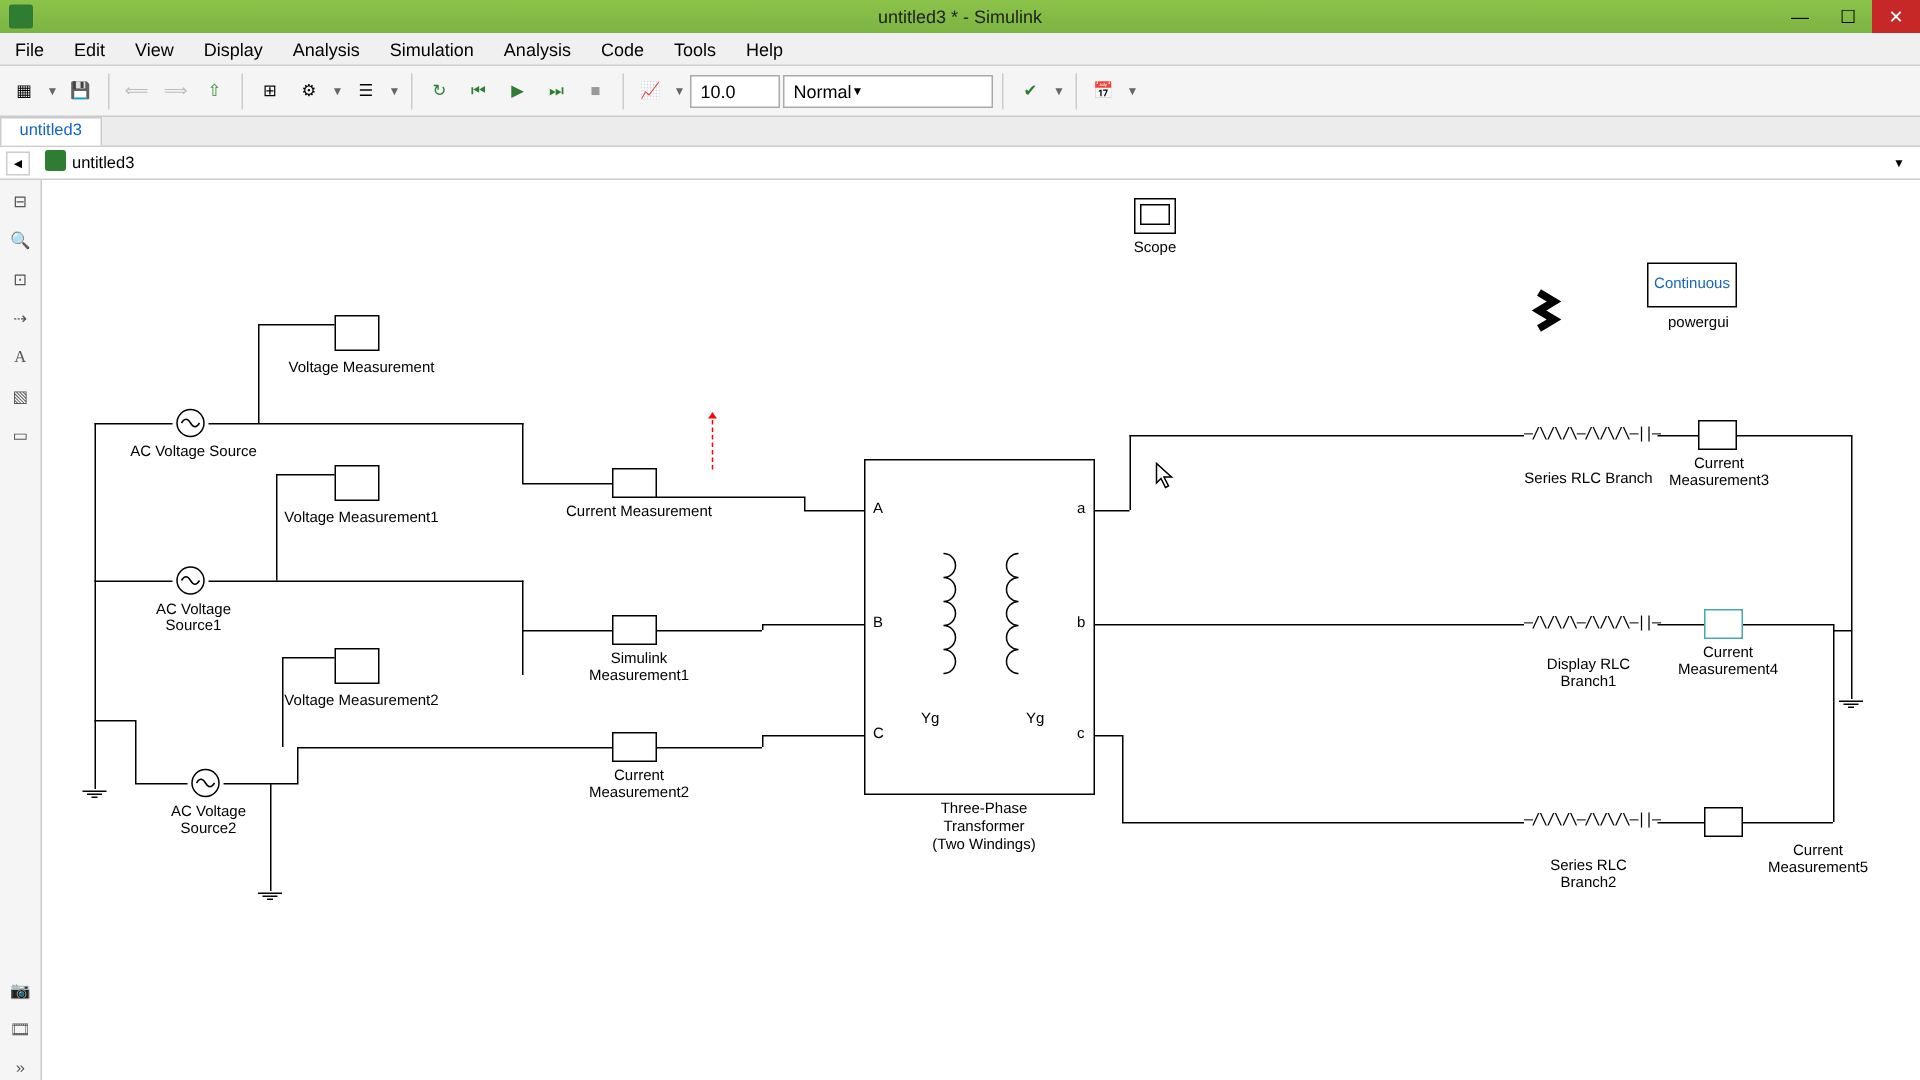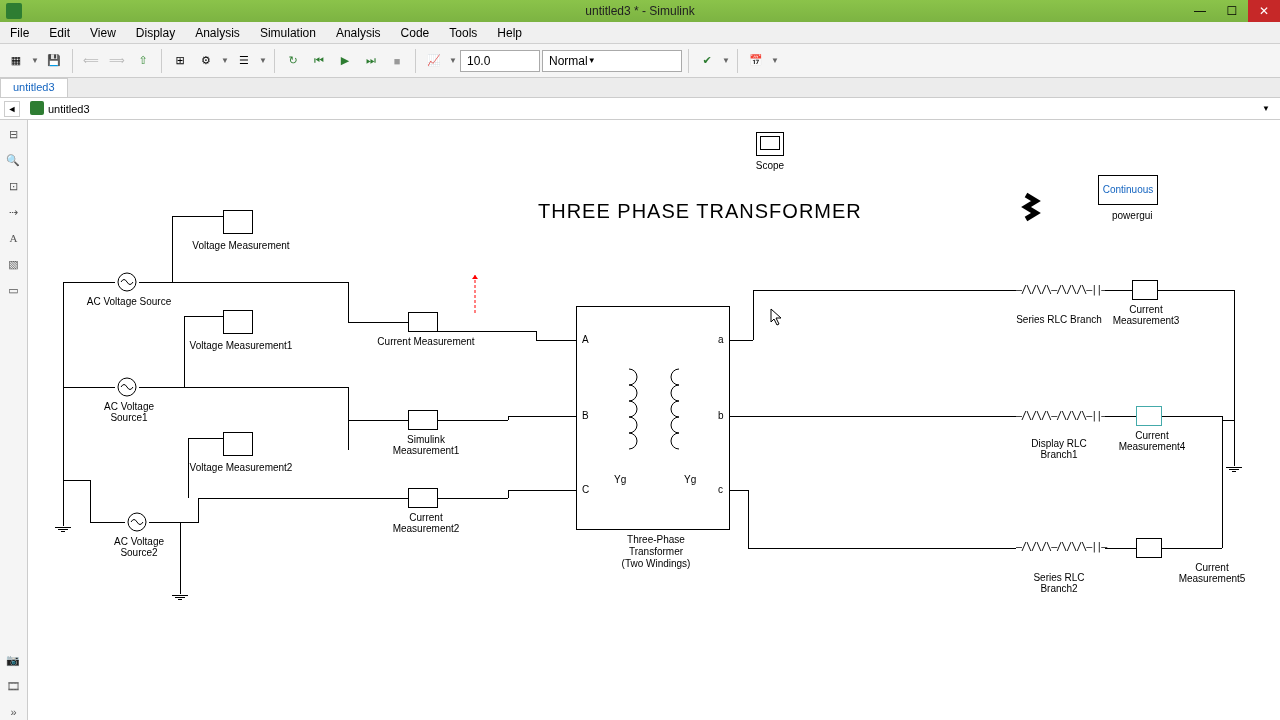--- a/index.html
+++ b/index.html
@@ -9,21 +9,21 @@
 .titlebar .title { position: absolute; left: 50%; transform: translateX(-50%); color: #212121; font-size: 12px; }
 .winbtns { position: absolute; right: 0; display: flex; }
 .winbtn { width: 32px; height: 22px; display: flex; align-items: center; justify-content: center; font-size: 12px; }
 .winbtn.close { background: #c62828; color: #fff; }
 .menubar { height: 22px; background: #f0f0f0; display: flex; align-items: stretch; border-bottom: 1px solid #d0d0d0; }
 .menuitem { padding: 0 10px; display: flex; align-items: center; font-size: 12px; }
 .toolbar { height: 34px; background: #f5f5f5; border-bottom: 1px solid #ccc; display: flex; align-items: center; padding: 0 4px; gap: 2px; }
 .tbtn { width: 24px; height: 24px; border: 1px solid transparent; display: flex; align-items: center; justify-content: center; border-radius: 2px; }
 .tsep { width: 1px; height: 24px; background: #ccc; margin: 0 4px; }
 .tdd { width: 10px; font-size: 8px; color: #666; text-align: center; }
-.tinput { width: 80px; height: 22px; border: 1px solid #aaa; padding: 0 6px; font-size: 12px; }
+.tinput { width: 60px; height: 22px; border: 1px solid #aaa; padding: 0 6px; font-size: 12px; }
 .tselect { width: 140px; height: 22px; border: 1px solid #aaa; background: #fff; padding: 0 6px; font-size: 12px; display: flex; align-items: center; justify-content: flex-start; }
 .tabstrip { height: 20px; background: #ececec; border-bottom: 1px solid #ccc; display: flex; }
 .tab { padding: 2px 12px; background: #fff; border: 1px solid #ccc; border-bottom: none; font-size: 11px; color: #1565c0; }
 .breadcrumb { height: 22px; border-bottom: 1px solid #ccc; display: flex; align-items: center; padding: 0 4px; gap: 4px; }
 .breadcrumb .navbtn { width: 16px; height: 16px; border: 1px solid #ccc; display: flex; align-items: center; justify-content: center; font-size: 9px; }
 .bc-icon { width: 14px; height: 14px; background: #2e7d32; border-radius: 2px; display: inline-block; }
 .main { display: flex; height: 602px; }
 .ltoolbar { width: 28px; background: #f5f5f5; border-right: 1px solid #ccc; display: flex; flex-direction: column; align-items: center; padding-top: 4px; gap: 6px; }
 .ltbtn { width: 20px; height: 20px; border: 1px solid transparent; display: flex; align-items: center; justify-content: center; font-size: 11px; color: #555; }
 .canvas { flex: 1; position: relative; background: #fff; }
@@ -156,21 +156,20 @@
     <div class="ltbtn">▧</div>
     <div class="ltbtn">▭</div>
     <div style="flex:1"></div>
     <div class="ltbtn">📷</div>
     <div class="ltbtn">🎞</div>
     <div class="ltbtn">»</div>
   </div>
 
   <div class="canvas">
 
-    <div class="diag-title" style="left:510px;top:80px">THREE PHASE TRANSFORMER</div>
 
     <div class="block" style="left:728px;top:12px;width:28px;height:24px">
       <div style="border:1px solid #000;margin:3px;height:14px;background:#fff"></div>
     </div>
     <div class="blabel" style="left:720px;top:40px;width:44px">Scope</div>
 
     <div class="block" style="left:1070px;top:55px;width:60px;height:30px;text-align:center">
       <div style="color:#1565c0;font-size:10px;padding-top:8px">Continuous</div>
     </div>
     <div class="blabel" style="left:1084px;top:90px">powergui</div>

